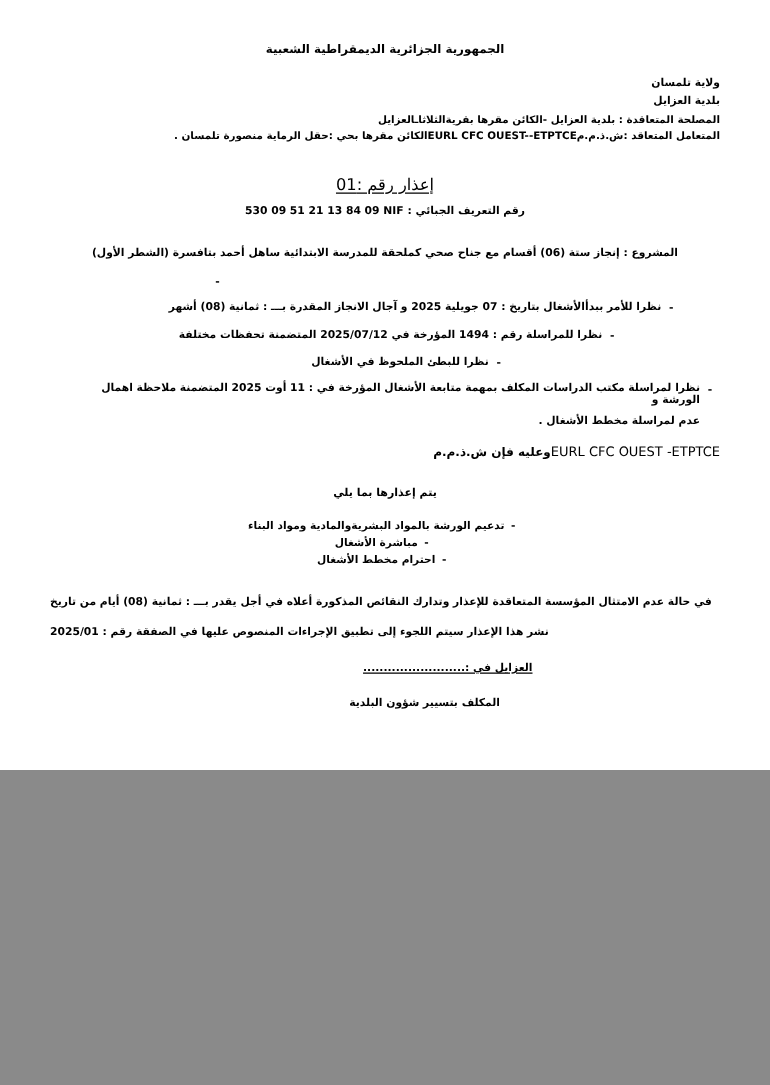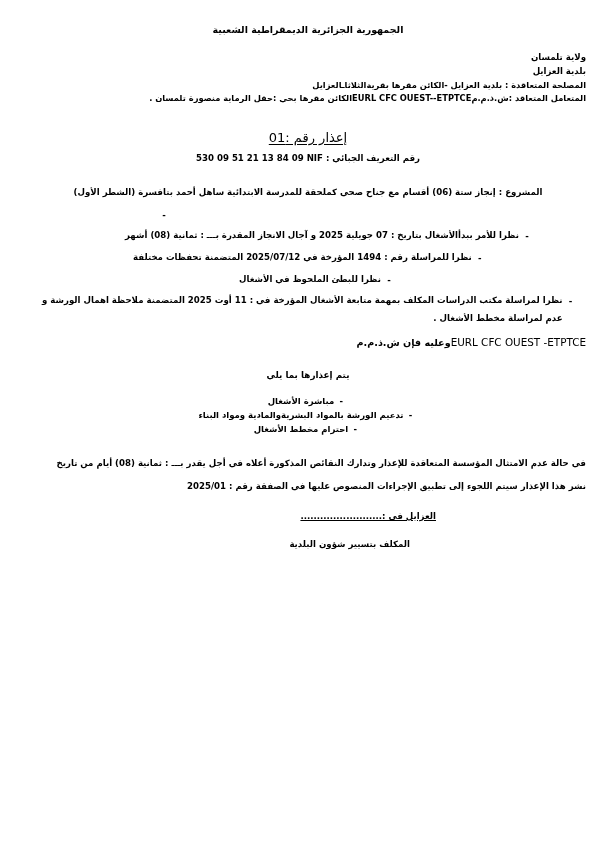--- a/index.html
+++ b/index.html
@@ -7,26 +7,26 @@
   html, body {
     margin: 0;
     padding: 0;
     background: #8a8a8a;
   }
   body {
     font-family: "DejaVu Sans", "Liberation Sans", sans-serif;
   }
   .page {
     width: 616px;
-    height: 868px;
+    height: 616px;
     background: #ffffff;
     margin: 0 auto;
     position: relative;
     overflow: hidden;
-    padding: 4px;
+    padding: 14px;
   }
   .sheet {
     padding: 14px 26px 0 26px;
   }
   .ltr-in { direction: ltr; unicode-bidi: embed; }
 
   
   .republic {
     text-align: center;
     font-size: 9.5px;
@@ -166,21 +166,21 @@
   
   .closing {
     margin-top: 22px;
     direction: rtl;
   }
   .closing p {
     font-size: 8.6px;
     font-weight: bold;
     line-height: 1.0;
     margin: 0 0 15px 0;
-    text-align: right;
+    text-align: left;
     white-space: nowrap;
     direction: rtl;
   }
 
   
   .sig {
     margin-top: 20px;
     direction: rtl;
     padding-right: 150px;
   }
@@ -255,24 +255,24 @@
     </ul>
 
     <div class="consequently">
       <span class="lat ltr-in">EURL CFC OUEST -ETPTCE</span><span>وعليه فإن ش.ذ.م.م</span>
     </div>
 
     <div class="notify-lead">يتم إعذارها بما يلي</div>
 
     <ul class="actions">
       <li class="action">
+        <span class="dash">-</span><span>تدعيم الورشة بالمواد البشريةوالمادية ومواد البناء</span>
+      </li>
+      <li class="action">
         <span class="dash">-</span><span>مباشرة الأشغال</span>
-      </li>
-      <li class="action">
-        <span class="dash">-</span><span>تدعيم الورشة بالمواد البشريةوالمادية ومواد البناء</span>
       </li>
       <li class="action">
         <span class="dash">-</span><span>احترام مخطط الأشغال</span>
       </li>
     </ul>
 
     <div class="closing">
       <p>في حالة عدم الامتثال المؤسسة المتعاقدة للإعذار وتدارك النقائص المذكورة أعلاه في أجل يقدر بـــ : ثمانية (08) أيام  من تاريخ</p>
       <p>نشر هذا الإعذار سيتم اللجوء إلى تطبيق الإجراءات المنصوص عليها في الصفقة  رقم : 2025/01</p>
     </div>

